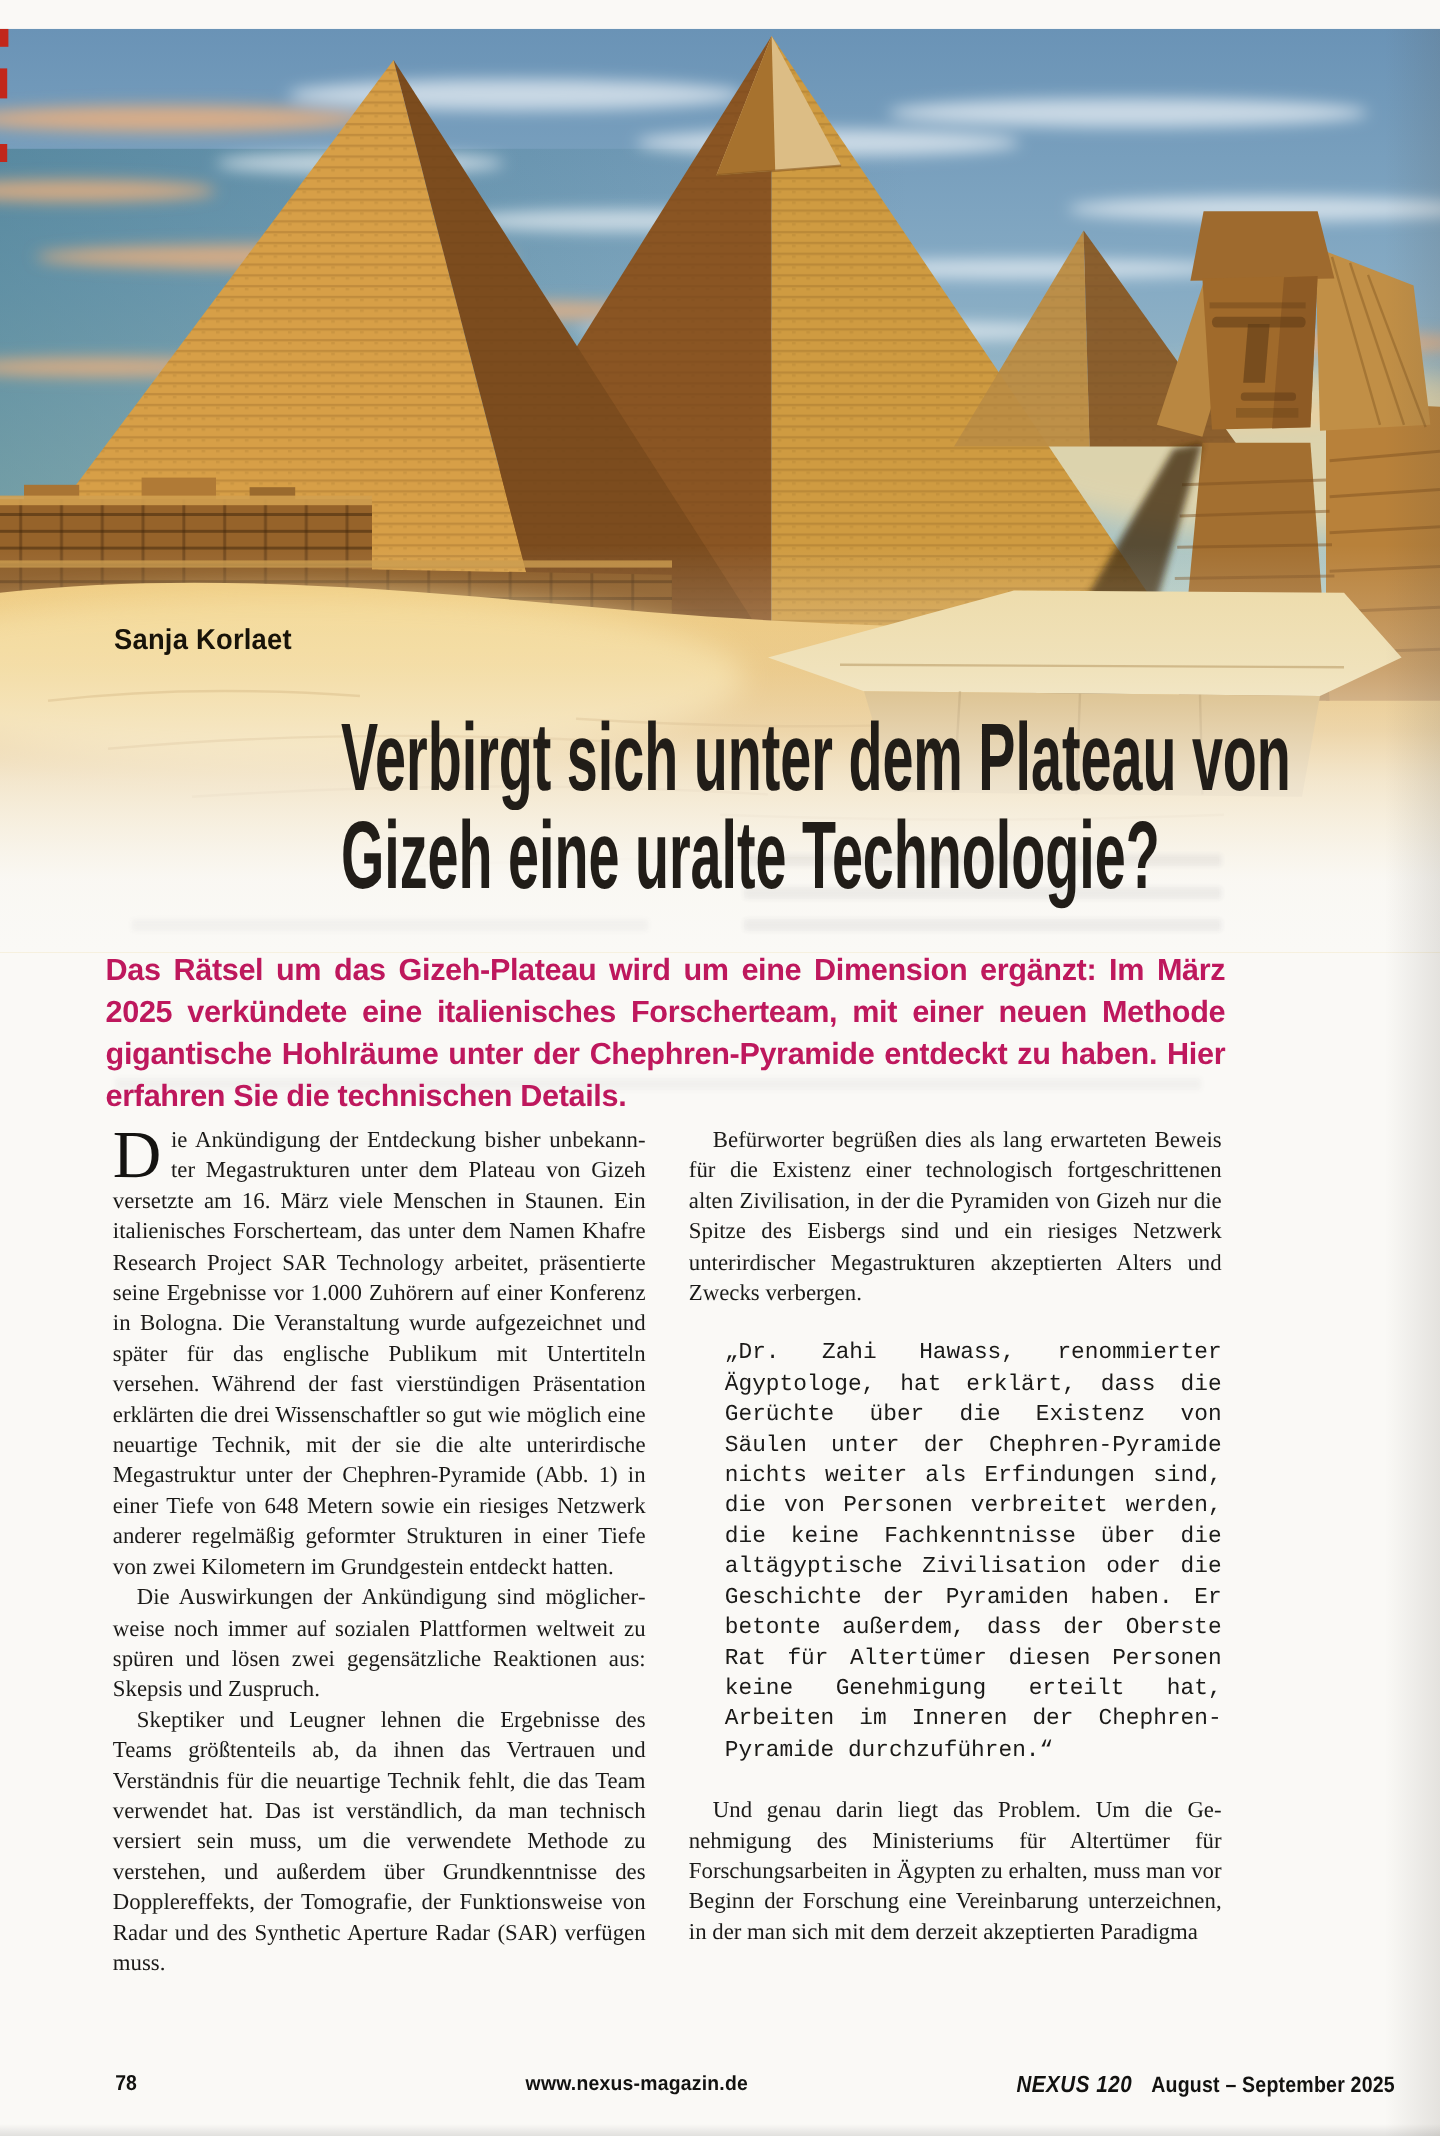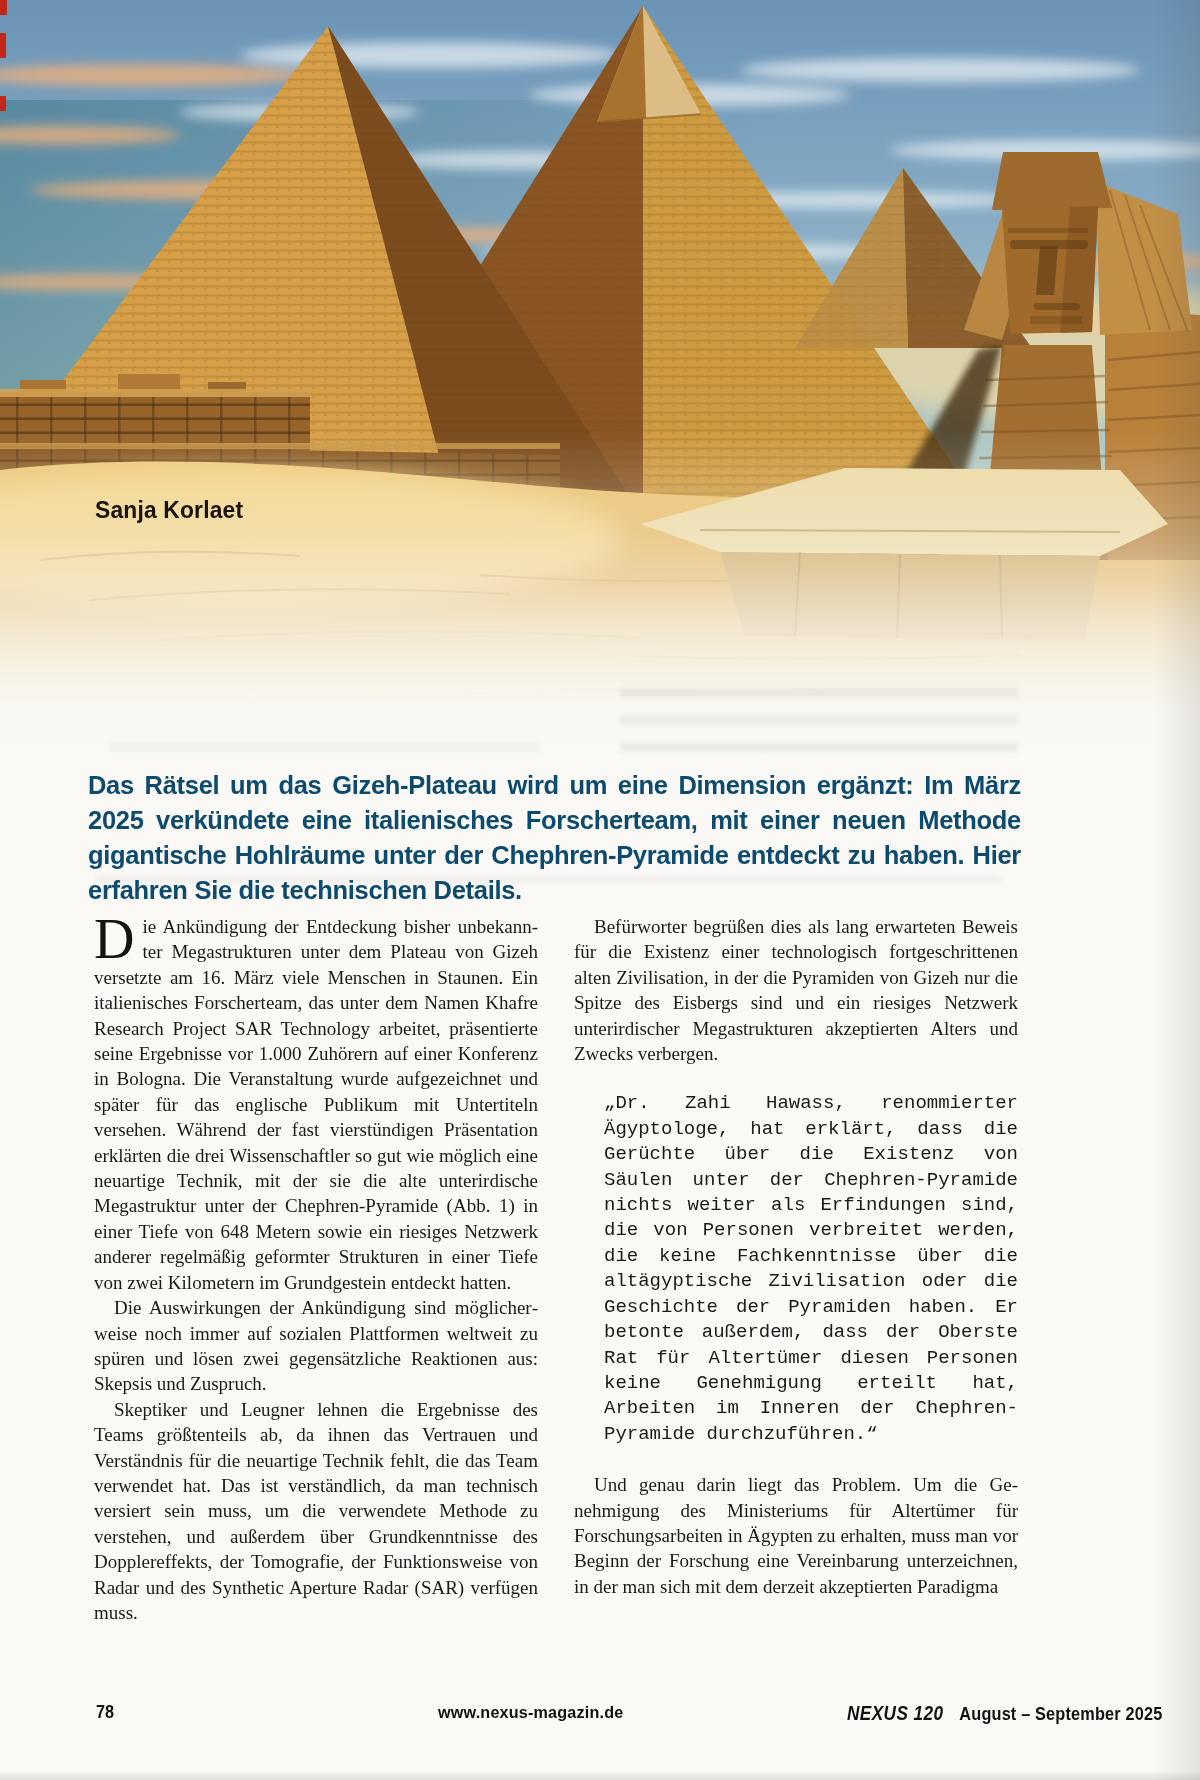--- a/index.html
+++ b/index.html
@@ -1,20 +1,20 @@
 <!DOCTYPE html>
 <html lang="de"><head>
 <meta charset="utf-8">
 <style>
   html,body{margin:0;padding:0;}
   body{
     width:1200px;height:1780px;position:relative;overflow:hidden;
     background:#faf9f6;font-family:"Liberation Sans",sans-serif;
   }
-  .page{position:absolute;inset:0;}
+  .page{position:absolute;inset:0;margin-top:24px;}
   svg.hero{position:absolute;top:0;left:0;display:block;}
 
   
   .ghost{position:absolute;pointer-events:none;
     background:repeating-linear-gradient(180deg, rgba(70,70,82,.085) 0 10px, rgba(0,0,0,0) 10px 27px);
     filter:blur(2px);}
   .g1{left:620px;top:688px;width:398px;height:70px;opacity:.85;}
   .g2{left:96px;top:874px;width:905px;height:27px;opacity:.55;}
   .g3{left:110px;top:742px;width:430px;height:22px;opacity:.5;}
 
@@ -24,21 +24,21 @@
     transform:scaleX(.95);transform-origin:0 0;letter-spacing:.2px;
   }
   .title{position:absolute;left:88px;top:566px;width:934px;margin:0;}
   .title-line{
     display:block;text-align:center;white-space:nowrap;
     font-size:80px;line-height:82px;font-weight:700;color:#211d18;
     transform:scaleX(.58);transform-origin:50% 50%;letter-spacing:0;
   }
   .lead{
     position:absolute;left:88px;top:768px;width:933px;margin:0;
-    font-size:25.5px;line-height:35px;font-weight:700;color:#0c4a6e;
+    font-size:25.5px;line-height:35px;font-weight:700;color:#be185d;
     text-align:justify;letter-spacing:-.3px;
   }
   .cols{
     position:absolute;left:94px;top:914px;width:924px;
     display:flex;gap:36px;
   }
   .col{width:444px;}
   .col p, .col blockquote{
     margin:0;font-family:"Liberation Serif",serif;
     font-size:19px;line-height:25.4px;color:#1b1a18;
@@ -249,20 +249,24 @@
       <rect x="0" y="96" width="6" height="15"></rect>
     </g>
   </svg>
 
   <div class="ghost g1"></div>
   <div class="ghost g2"></div>
   <div class="ghost g3"></div>
 
   <div class="author">Sanja Korlaet</div>
 
+  <h1 class="title">
+    <span class="title-line">Verbirgt sich unter dem Plateau von</span>
+    <span class="title-line">Gizeh eine uralte Technologie?</span>
+  </h1>
 
   <p class="lead">Das Rätsel um das Gizeh-Plateau wird um eine Dimension ergänzt: Im März 2025 verkündete eine italienisches Forscherteam, mit einer neuen Methode gigantische Hohlräume unter der Chephren-Pyramide entdeckt zu haben. Hier erfahren Sie die technischen Details.</p>
 
   <div class="cols">
     <div class="col">
       <p class="first"><span class="dc">D</span><span>ie Ankündigung der Entdeckung bisher unbekann­ter Megastrukturen unter dem Plateau von Gizeh versetzte am 16. März viele Menschen in Staunen. Ein italienisches Forscherteam, das unter dem Namen Khafre Research Project SAR Technology arbeitet, präsentierte seine Ergebnisse vor 1.000 Zuhörern auf einer Konferenz in Bologna. Die Veranstaltung wurde aufgezeichnet und später für das englische Publikum mit Untertiteln versehen. Während der fast vierstündigen Präsentation erklärten die drei Wissenschaftler so gut wie möglich eine neuartige Technik, mit der sie die alte unterirdische Megastruktur unter der Chephren-Pyramide (Abb. 1) in einer Tiefe von 648 Metern sowie ein riesiges Netzwerk anderer regelmäßig geformter Strukturen in einer Tiefe von zwei Kilometern im Grundgestein entdeckt hatten.</span></p>
       <p class="ind">Die Auswirkungen der Ankündigung sind möglicher­weise noch immer auf sozialen Plattformen weltweit zu spüren und lösen zwei gegensätzliche Reaktionen aus: Skepsis und Zuspruch.</p>
       <p class="ind">Skeptiker und Leugner lehnen die Ergebnisse des Teams größtenteils ab, da ihnen das Vertrauen und Verständnis für die neuartige Technik fehlt, die das Team verwendet hat. Das ist verständlich, da man technisch versiert sein muss, um die verwendete Methode zu verstehen, und außerdem über Grundkenntnisse des Dopplereffekts, der Tomografie, der Funktionsweise von Radar und des Synthetic Aperture Radar (SAR) verfügen muss.</p>
     </div>
     <div class="col">

